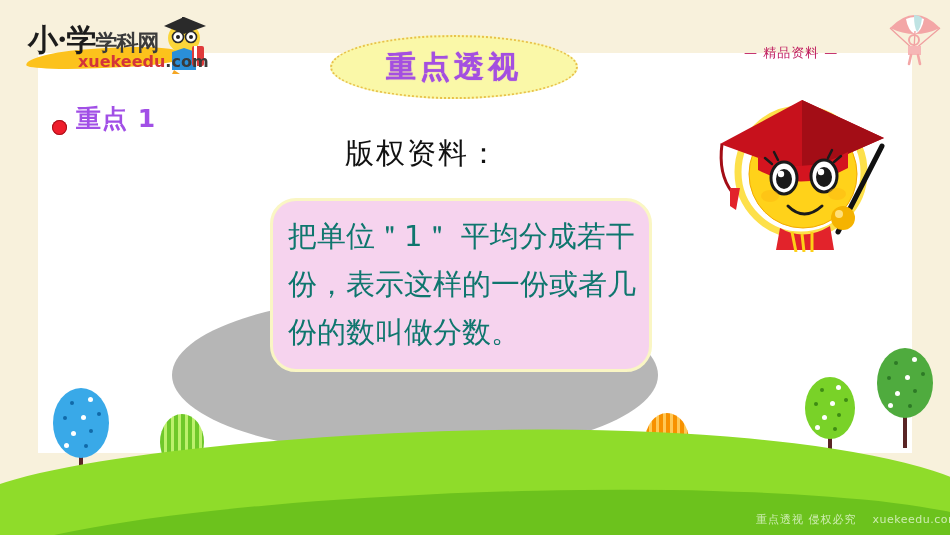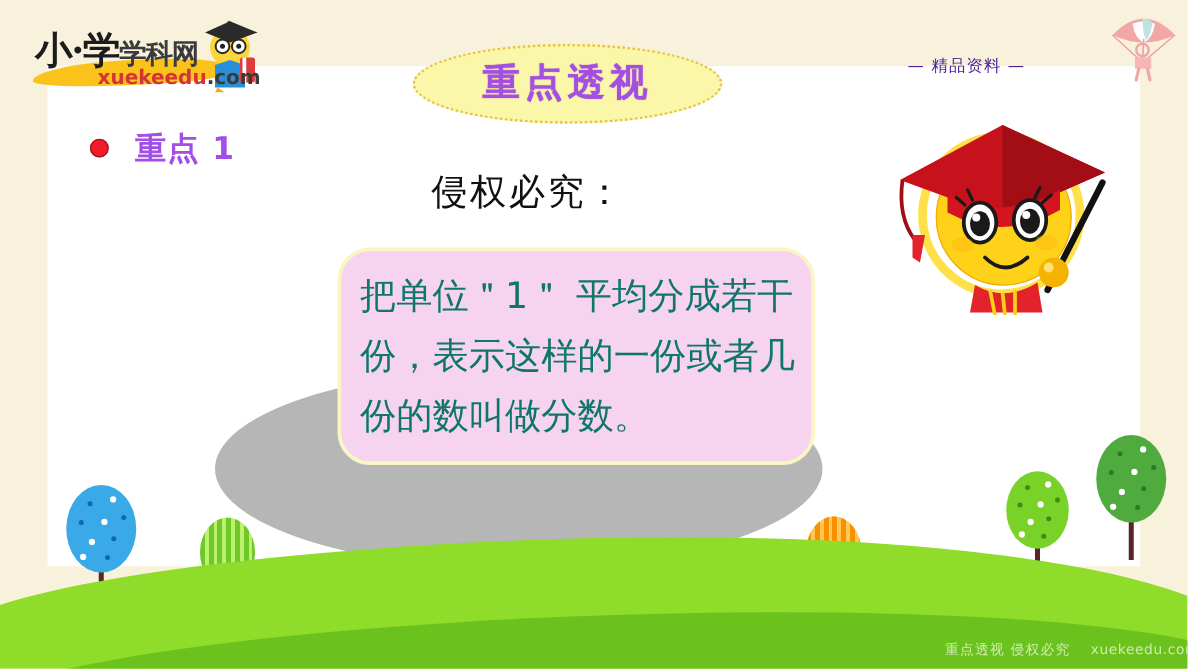--- a/index.html
+++ b/index.html
@@ -38,22 +38,22 @@
     background:#faf8a8;border:2px dotted #e8c14a;border-radius:50%;
     display:flex;align-items:center;justify-content:center;
   }
   .title-ellipse .t{
     font-size:30px;font-weight:bold;color:#a44fe0;letter-spacing:4px;
     text-shadow:0 0 1px #a44fe0;line-height:1;
   }
 
   
   .premium{
-    position:absolute;left:726px;top:44px;
-    font-size:13px;color:#4c1d95;letter-spacing:1px;white-space:nowrap;
+    position:absolute;left:744px;top:44px;
+    font-size:13px;color:#be185d;letter-spacing:1px;white-space:nowrap;
   }
 
   
   .logo{position:absolute;left:24px;top:12px;width:190px;height:62px;}
   .logo-cn{
     position:absolute;left:4px;top:8px;font-size:30px;font-weight:bold;
     color:#1c1c1c;letter-spacing:-1px;white-space:nowrap;
     font-family:"DejaVu Serif","Liberation Serif",serif;
   }
   .logo-cn .small{font-size:22px;color:#3b3b3b;margin-top:40px;}
@@ -61,21 +61,21 @@
     position:absolute;left:2px;top:36px;width:160px;height:20px;background:#fcc21c;
     border-radius:50% 50% 40% 60%/ 70% 60% 40% 40%;transform:rotate(-3deg);
   }
   .logo-url{
     position:absolute;left:54px;top:40px;font-size:16px;font-weight:bold;
     color:#d3343a;letter-spacing:0px;white-space:nowrap;z-index:3;
   }
   .logo-url .dom{color:#3a3a3a;}
 
   
-  .keypoint{position:absolute;left:72px;top:102px;display:flex;align-items:center;gap:21px;}
+  .keypoint{position:absolute;left:52px;top:102px;display:flex;align-items:flex-end;gap:9px;}
   .kp-bullet{width:15px;height:15px;border-radius:50%;background:#ef1d2b;
              box-shadow:inset 0 0 0 1px #a8111b;}
   .kp-text{font-size:25px;font-weight:bold;color:#a14fe6;letter-spacing:1px;white-space:nowrap;}
 
   
   .heading{
     position:absolute;left:345px;top:134px;font-size:29px;color:#111;
     letter-spacing:2px;white-space:nowrap;
   }
 
@@ -194,21 +194,21 @@
     <span class="t">重点透视</span>
   </div>
 
   <div class="premium">— 精品资料 —</div>
 
   <div class="keypoint">
     <span class="kp-bullet"></span>
     <span class="kp-text">重点 1</span>
   </div>
 
-  <div class="heading">侵权必究：</div>
+  <div class="heading">版权资料：</div>
 
   <div class="pinkbox"></div>
   <div class="deftext">把单位＂1＂ 平均分成若干份，表示这样的一份或者几份的数叫做分数。</div>
 
   <svg class="mascot" viewBox="0 0 190 170">
 
     <circle cx="95" cy="90" r="63" fill="none" stroke="#fde04a" stroke-width="7"></circle>
 
     <circle cx="97" cy="92" r="54" fill="#ffd21a"></circle>
     <circle cx="97" cy="92" r="54" fill="none" stroke="#f2a900" stroke-width="1"></circle>

